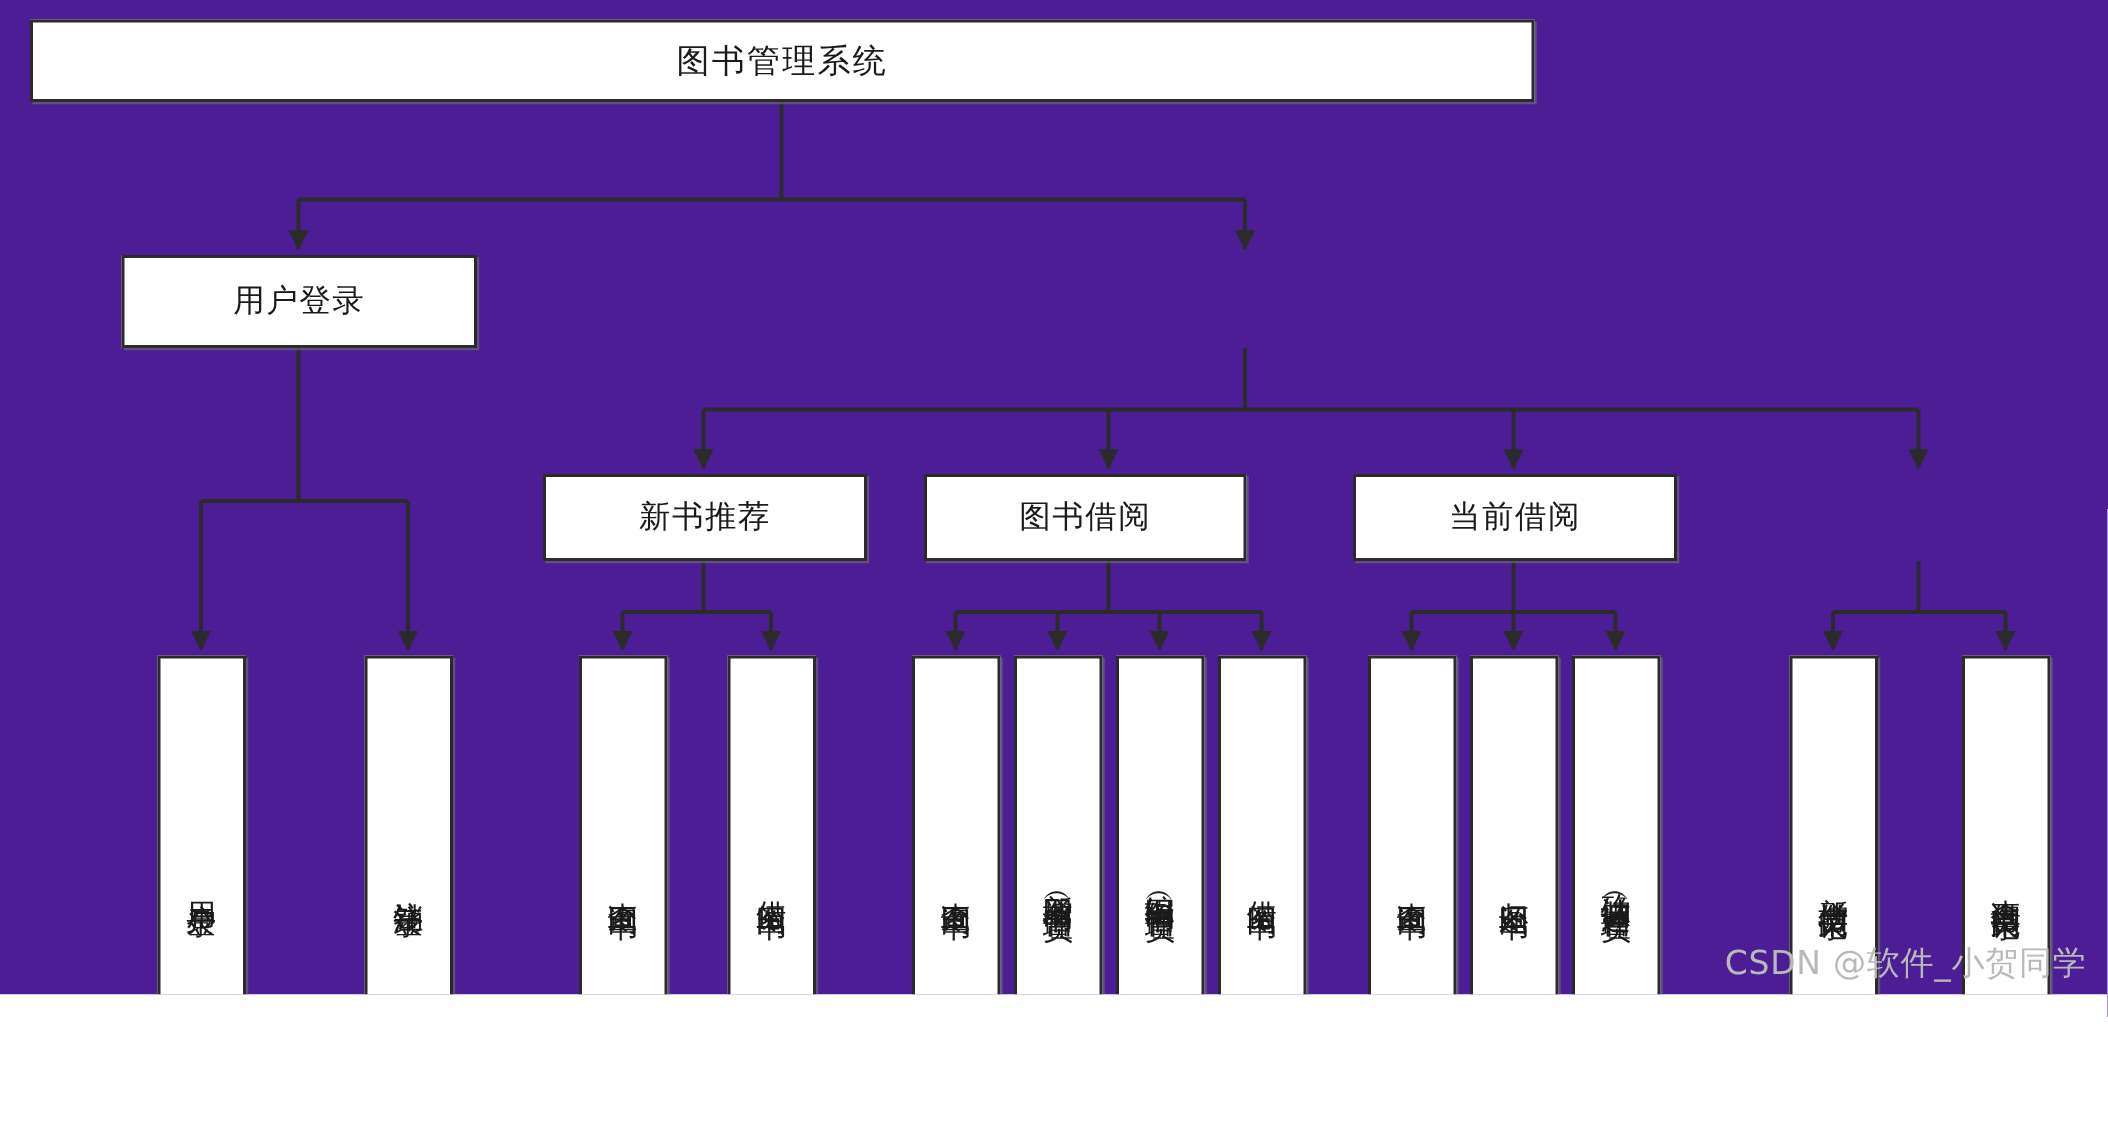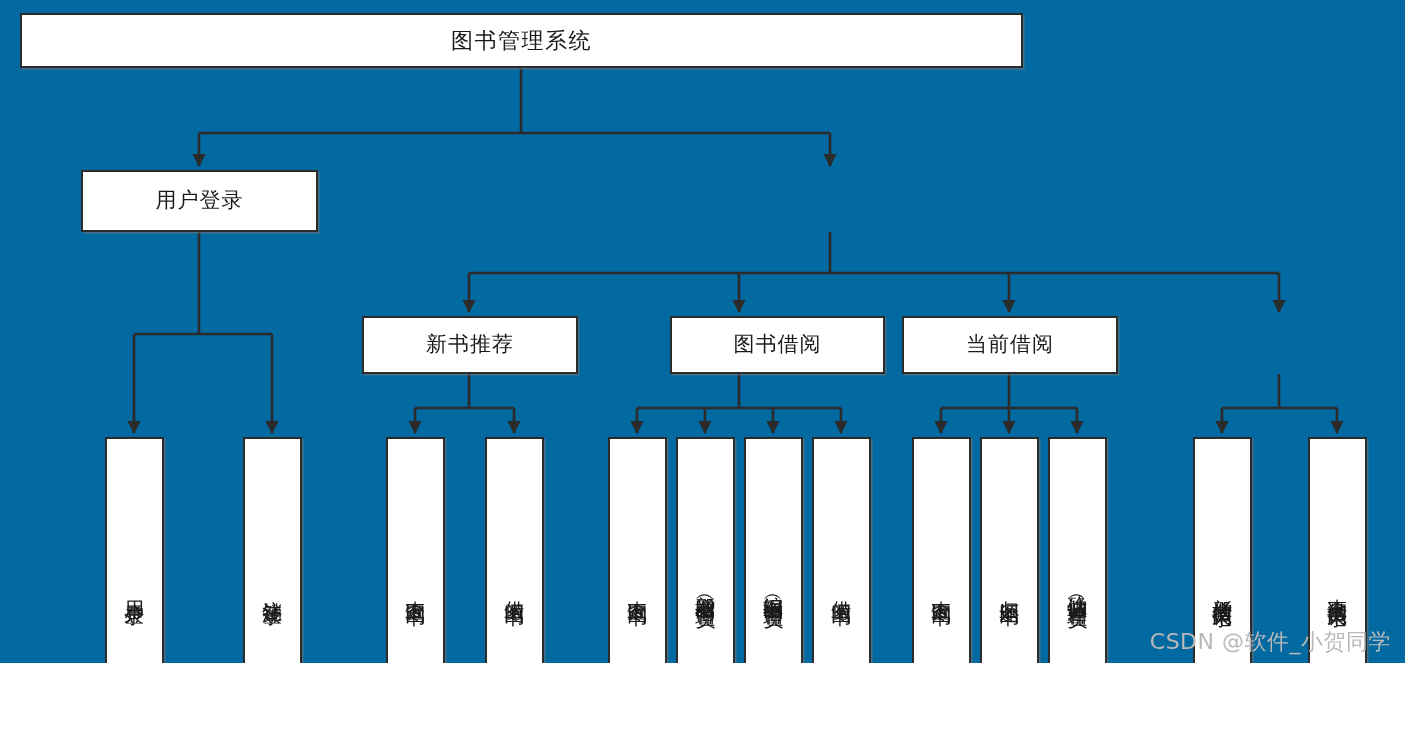--- a/index.html
+++ b/index.html
@@ -8,21 +8,21 @@
     padding: 0;
     background: #ffffff;
   }
   body {
     font-family: "DejaVu Sans", "Liberation Sans", sans-serif;
   }
   #diagram-root {
     position: relative;
     width: 1405px;
     height: 663px;
-    background: #0369a1;
+    background: #4c1d95;
     overflow: hidden;
   }
   #edge-layer {
     position: absolute;
     left: 0;
     top: 0;
     width: 1405px;
     height: 747px;
     pointer-events: none;
   }
@@ -125,21 +125,21 @@
       <path d="M 1222 408 L 1222 433" marker-end="url(#arrow)"></path>
       <path d="M 1337 408 L 1337 433" marker-end="url(#arrow)"></path>
     </g>
   </svg>
 
   <div class="node node-root" style="left:20px; top:13px; width:1003px; height:55px;">图书管理系统</div>
 
   <div class="node node-h" style="left:81px; top:170px; width:237px; height:62px;">用户登录</div>
 
   <div class="node node-h" style="left:362px; top:316px; width:216px; height:58px;">新书推荐</div>
-  <div class="node node-h" style="left:670px; top:316px; width:215px; height:58px;">图书借阅</div>
+  <div class="node node-h" style="left:616px; top:316px; width:215px; height:58px;">图书借阅</div>
   <div class="node node-h" style="left:902px; top:316px; width:216px; height:58px;">当前借阅</div>
 
   <div class="node node-v" style="left:105px; top:437px; width:59px; height:297px;">
     <span class="vtext">用户登录</span>
   </div>
   <div class="node node-v" style="left:243px; top:437px; width:59px; height:297px;">
     <span class="vtext">注销登录</span>
   </div>
 
   <div class="node node-v" style="left:386px; top:437px; width:59px; height:297px;">

